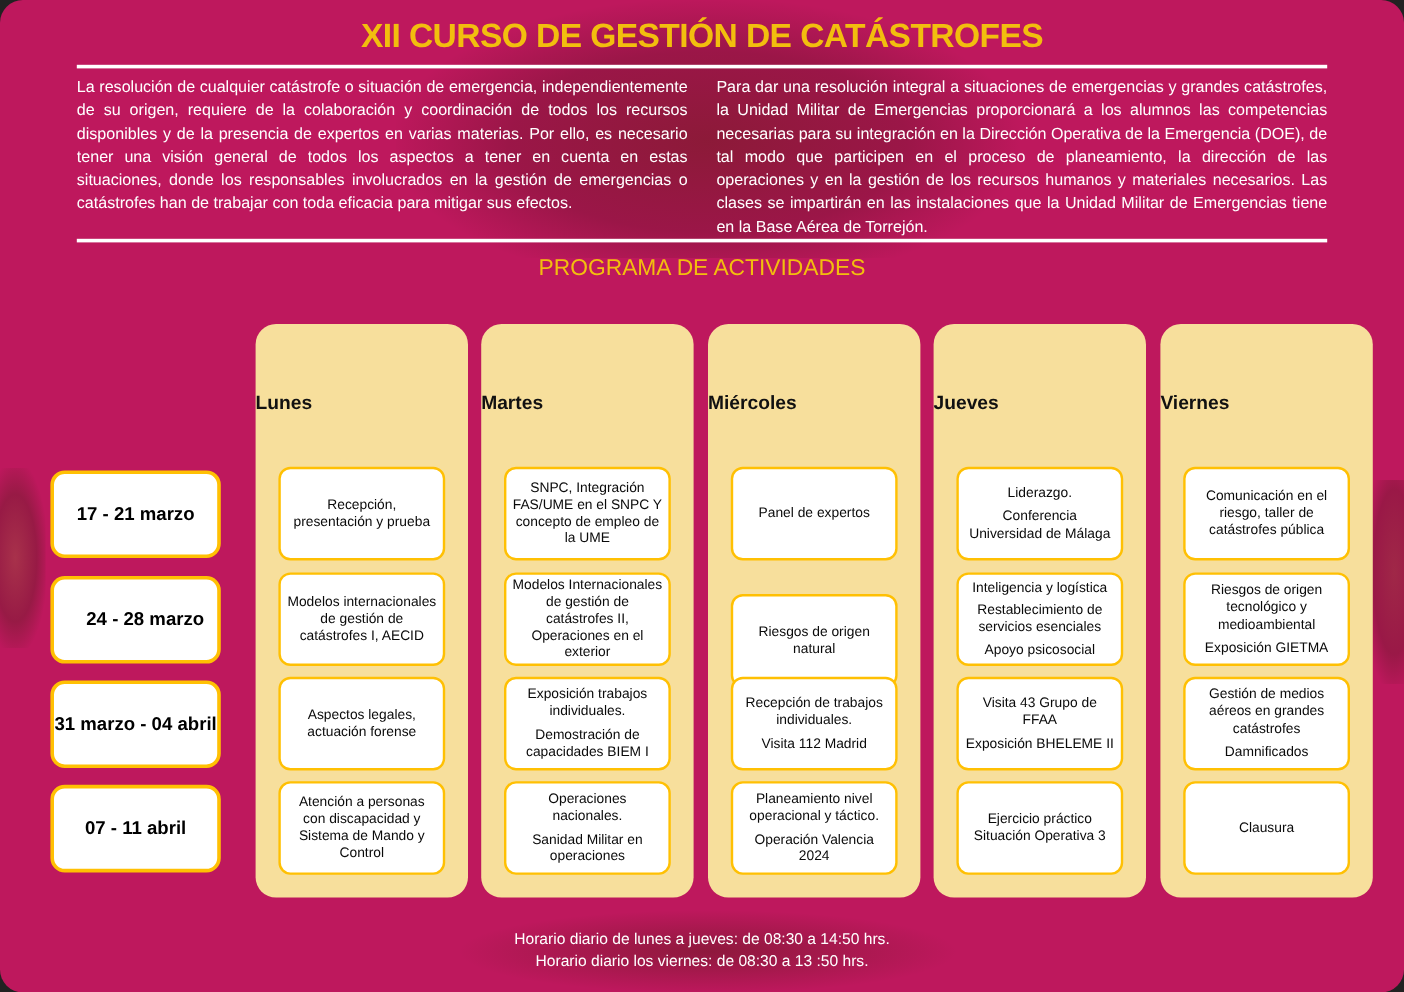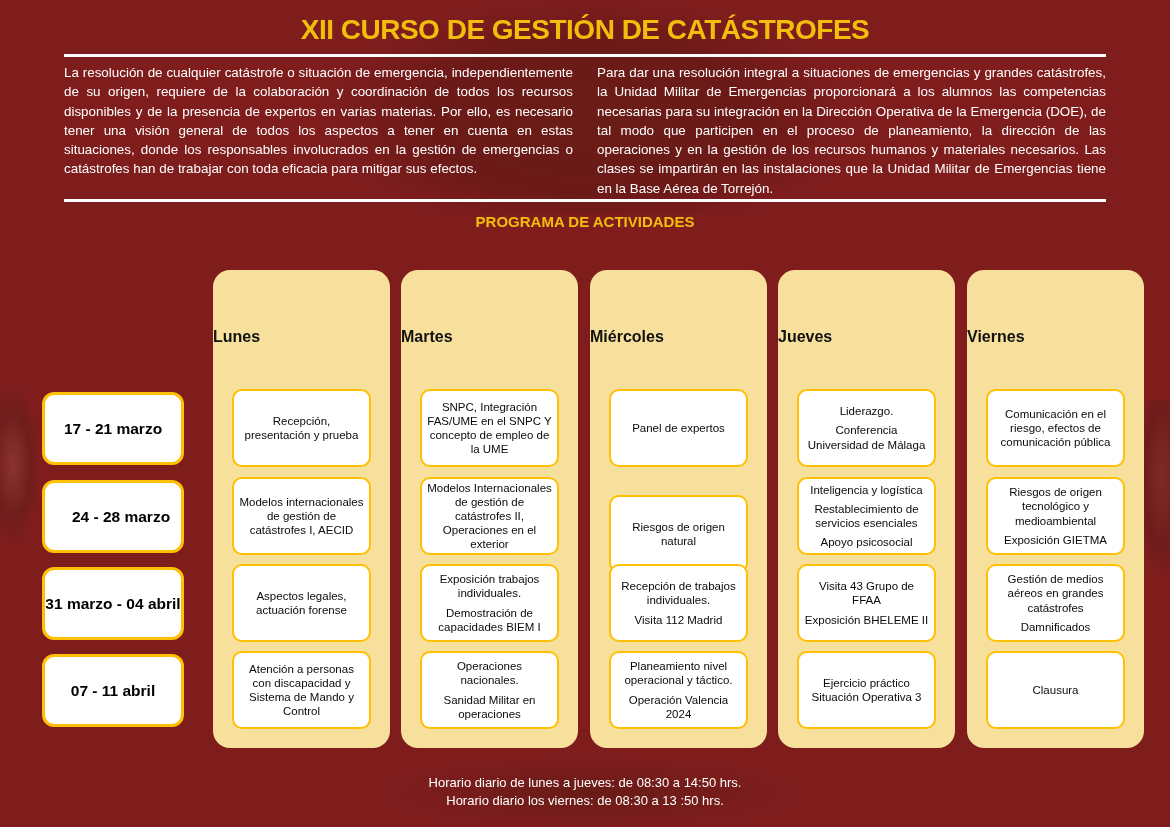--- a/index.html
+++ b/index.html
@@ -1,21 +1,22 @@
 <!DOCTYPE html>
 <html><head>
 <meta charset="utf-8">
 <style>
   html,body{margin:0;padding:0;background:#222;}
   .page{
     position:relative;
     width:1170px;height:827px;
-    background:#7f1d1d;
+    background:#be185d;
     overflow:hidden;
     font-family:"Liberation Sans", sans-serif;
+    border-radius:19px;
   }
   
   .blob{position:absolute;pointer-events:none;}
   .blob-center-top{left:330px;top:0;width:520px;height:215px;
     background:radial-gradient(ellipse at 50% 55%, rgba(80,28,12,.45) 0%, rgba(50,16,8,.25) 45%, rgba(0,0,0,0) 72%);}
   .blob-left{left:-8px;top:390px;width:46px;height:150px;
     background:radial-gradient(ellipse at 45% 50%, rgba(150,70,60,.55) 0%, rgba(80,30,25,.35) 50%, rgba(0,0,0,0) 78%);}
   .blob-right{left:1138px;top:400px;width:40px;height:170px;
     background:radial-gradient(ellipse at 60% 45%, rgba(130,55,50,.5) 0%, rgba(70,25,20,.3) 52%, rgba(0,0,0,0) 78%);}
   .blob-bottom{left:380px;top:758px;width:420px;height:70px;
@@ -37,21 +38,21 @@
   }
   .intro p{
     margin:0;flex:1 1 0;
     color:#fff;font-size:13.4px;line-height:1.44;
     text-align:justify;text-align-last:left;
   }
 
   .program-heading{
     position:absolute;left:0;top:213px;width:100%;
     text-align:center;margin:0;
-    font-size:15px;font-weight:700;
+    font-size:19px;font-weight:400;
     color:var(--accent,#F2BE0E);
   }
 
   .day-column{
     position:absolute;top:270px;width:177px;height:478px;
     background:var(--cream,#F7DF9C);
     border-radius:17px;
   }
   .day-header{
     position:absolute;top:58px;left:0;width:100%;
@@ -177,21 +178,21 @@
           <div class="cell-line">Visita 43 Grupo de FFAA</div>
           <div class="cell-line">Exposición BHELEME II</div>
         </div>
         <div class="cell" style="top: 381px;">
           <div class="cell-line">Ejercicio práctico Situación Operativa 3</div>
         </div>
       </div>
       <div class="day-column" style="left: 967px;">
         <div class="day-header">Viernes</div>
         <div class="cell" style="top: 119px;">
-          <div class="cell-line">Comunicación en el riesgo, efectos de comunicación pública</div>
+          <div class="cell-line">Comunicación en el riesgo, taller de catástrofes pública</div>
         </div>
         <div class="cell" style="top: 207px;">
           <div class="cell-line">Riesgos de origen tecnológico y medioambiental</div>
           <div class="cell-line">Exposición GIETMA</div>
         </div>
         <div class="cell" style="top: 294px;">
           <div class="cell-line">Gestión de medios aéreos en grandes catástrofes</div>
           <div class="cell-line">Damnificados</div>
         </div>
         <div class="cell" style="top: 381px;">

